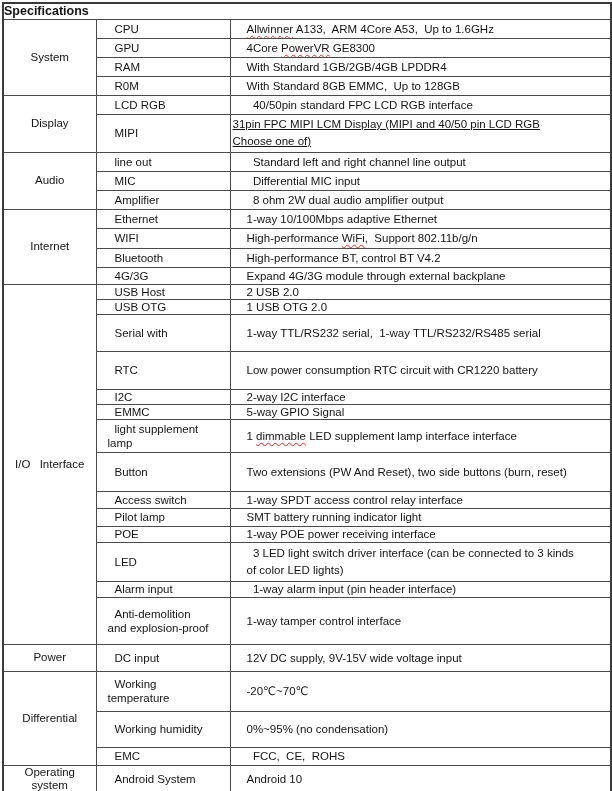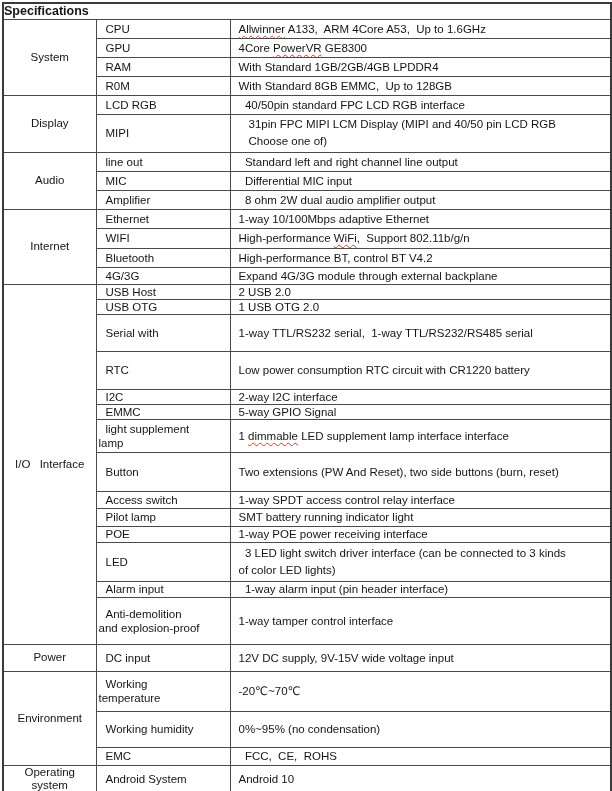--- a/index.html
+++ b/index.html
@@ -19,26 +19,26 @@
     vertical-align:middle;padding:0;overflow:hidden;
   }
   .title-cell{
     font-weight:bold;text-align:left;font-size:12.5px;
   }
   .c-label{
     font-weight:normal;text-align:center;white-space:pre-wrap;line-height:13px;
   }
   .c-label.io{word-spacing:6px;}
   .c-item{
-    padding-left:2px;text-indent:7px;white-space:pre-wrap;
+    padding-left:11px;text-indent:7px;white-space:pre-wrap;
   }
   .c-val{
-    padding-left:8px;white-space:pre-wrap;
-  }
-  .c-val.flush{padding-left:18px;}
+    padding-left:16px;white-space:pre-wrap;
+  }
+  .c-val.flush{padding-left:2px;text-decoration:underline;}
   .lh17{line-height:17px;}
   .sq{
     text-decoration-line:underline;
     text-decoration-style:wavy;
     text-decoration-color:#e0302a;
     text-decoration-thickness:1px;
     text-underline-offset:2px;
   }
 </style>
 </head>
@@ -178,21 +178,21 @@
     <td class="c-val"><span>1-way tamper control interface</span></td>
   </tr>
 
   <tr style="height:27px">
     <td class="c-label">Power</td>
     <td class="c-item">DC input</td>
     <td class="c-val"><span>12V DC supply, 9V-15V wide voltage input</span></td>
   </tr>
 
   <tr style="height:40px">
-    <td class="c-label" rowspan="3">Environment</td>
+    <td class="c-label" rowspan="3">Differential</td>
     <td class="c-item">Working
 temperature</td>
     <td class="c-val"><span>-20℃~70℃</span></td>
   </tr>
   <tr style="height:36px">
     <td class="c-item">Working humidity</td>
     <td class="c-val"><span>0%~95% (no condensation)</span></td>
   </tr>
   <tr style="height:18px">
     <td class="c-item">EMC</td>

